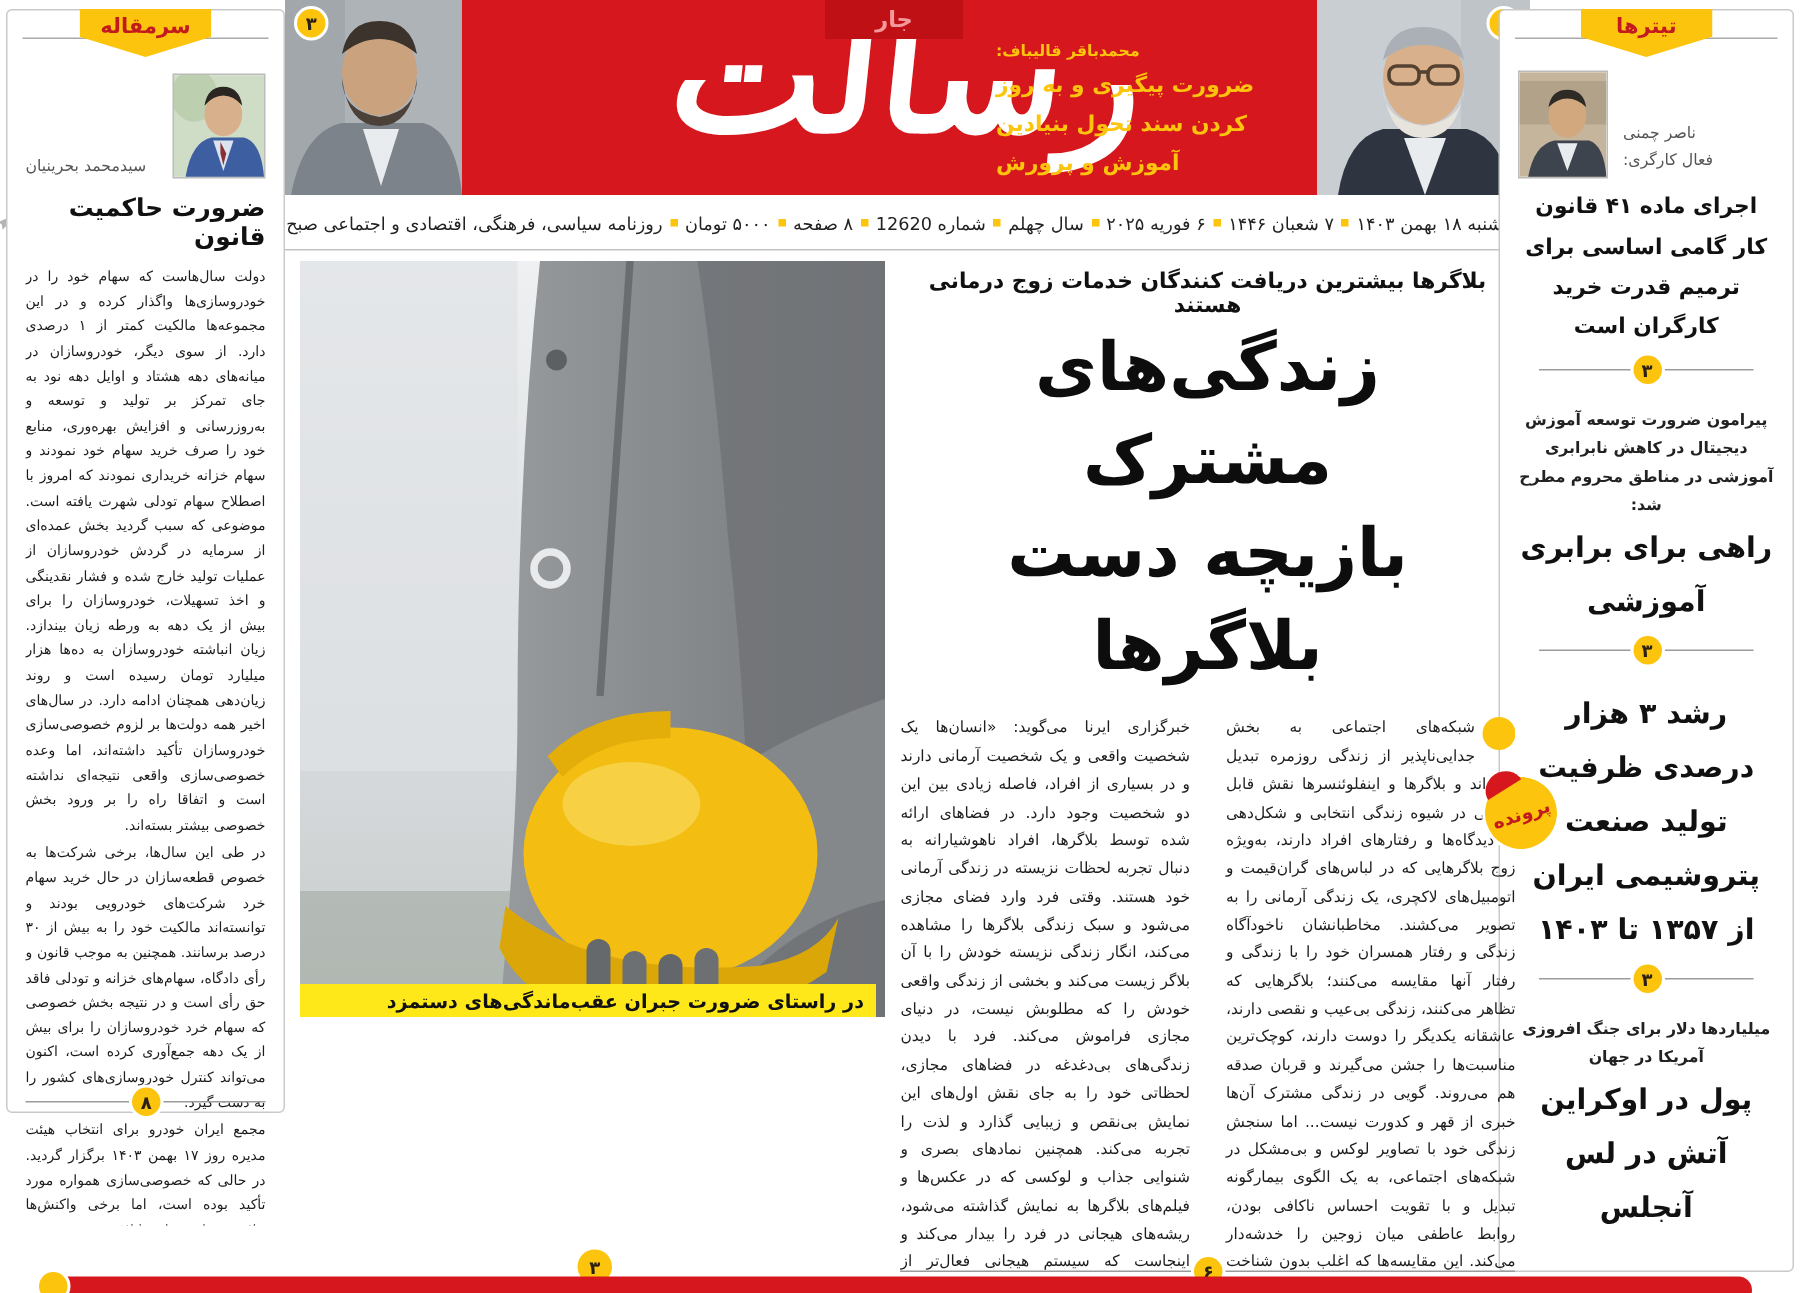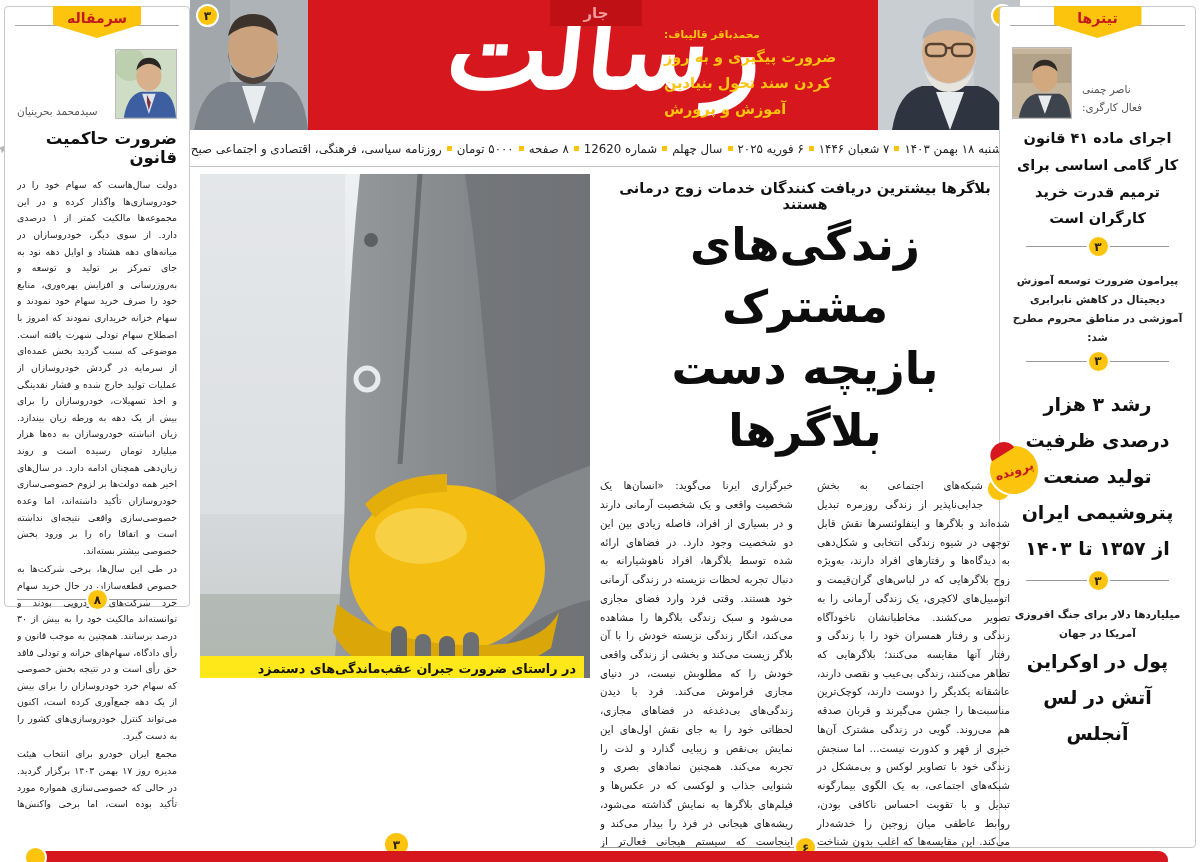--- a/index.html
+++ b/index.html
@@ -79,21 +79,21 @@
     font-size:11.8px; color:#222; padding:0 4px;
   }
   .dl-sep { width:5px; height:5px; background:#fcc40c; flex:0 0 auto; }
   .dl-item { white-space:nowrap; }
   .dl-left { margin-right:auto; display:flex; align-items:center; gap:6px; direction:ltr; }
   .dl-social { font-weight:bold; font-size:13px; color:#222; }
   .dl-icons { display:flex; gap:3px; }
   .dl-icons svg { width:13px; height:13px; opacity:.55; }
 
   
-  .editorial { left:4px; top:6px; width:186px; height:601px; }
+  .editorial { left:4px; top:6px; width:186px; height:736px; }
   .ed-inner { position:relative; padding:42px 12px 0 12px; height:100%; }
   .ed-head { display:flex; gap:8px; align-items:flex-end; margin-bottom:10px; }
   .ed-photo { width:62px; height:70px; border:1px solid #bbb; flex:0 0 auto; }
   .ed-author { font-size:10.5px; color:#555; text-align:left; flex:1; padding-bottom:2px; }
   .ed-title { font-weight:bold; font-size:16.5px; margin-bottom:10px; color:#111; }
   .ed-body { font-size:9.35px; line-height:1.78; text-align:justify; height:640px; overflow:hidden; color:#1c1c1c; }
   .ed-body p { margin-bottom:2px; text-indent:0; }
   .ed-foot { position:absolute; bottom:6px; right:12px; left:12px; }
 
   
@@ -232,20 +232,21 @@
           </svg>
         </div>
         <div class="sb-title">اجرای ماده ۴۱ قانون کار گامی اساسی برای ترمیم قدرت خرید کارگران است</div>
         <div class="divider sb-div">
             <span class="pg-circle">۳</span>
           </div>
       </div>
 
       <div class="sb-item">
         <div class="sb-kicker">پیرامون ضرورت توسعه آموزش دیجیتال در کاهش نابرابری آموزشی در مناطق محروم مطرح شد:</div>
+        <div class="sb-title-big">راهی برای برابری آموزشی</div>
         <div class="divider sb-div">
             <span class="pg-circle">۳</span>
           </div>
       </div>
 
       <div class="sb-item" style="position:relative;">
         <div class="badge-parvandeh" style="top:60px;">پرونده</div>
         <div class="sb-title-big">رشد ۳ هزار درصدی ظرفیت تولید صنعت پتروشیمی ایران از ۱۳۵۷ تا ۱۴۰۳</div>
         <div class="divider sb-div">
             <span class="pg-circle">۳</span>

